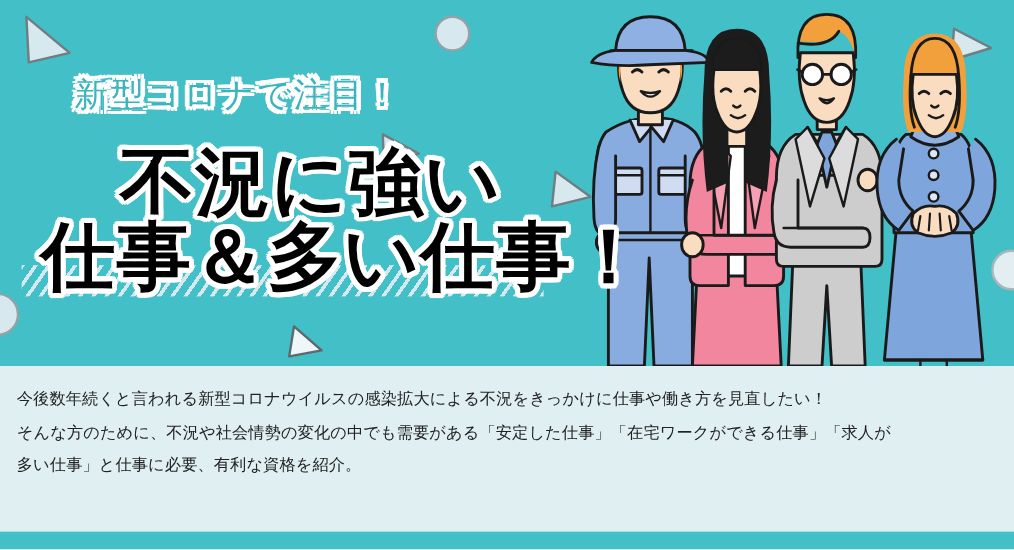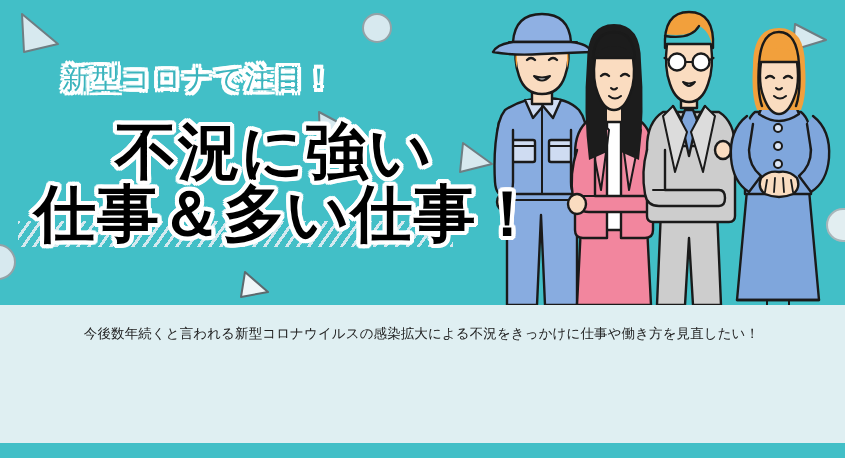--- a/index.html
+++ b/index.html
@@ -64,21 +64,21 @@
     letter-spacing:1px;
     color:#000000;
     white-space:nowrap;
     text-shadow:
       -3px -3px 0 #fff, 3px -3px 0 #fff, -3px 3px 0 #fff, 3px 3px 0 #fff,
       -3px 0 0 #fff, 3px 0 0 #fff, 0 -3px 0 #fff, 0 3px 0 #fff,
       -4px -2px 0 #fff, 4px -2px 0 #fff, -4px 2px 0 #fff, 4px 2px 0 #fff,
       -2px -4px 0 #fff, 2px -4px 0 #fff, -2px 4px 0 #fff, 2px 4px 0 #fff,
       -4px 0 0 #fff, 4px 0 0 #fff, 0 -4px 0 #fff, 0 4px 0 #fff;
   }
-  .t-main1{ left:100px; top:110px;margin-left:15px; }
+  .t-main1{ left:100px; top:110px; }
   .t-main2{ left:34px;  top:172px; }
 
   
   .people{
     position:absolute;
     right:0; top:0;
     width:360px; height:305px;
   }
   .people svg{ display:block; }
 
@@ -90,21 +90,20 @@
     background:#dfeff2;
     box-sizing:border-box;
     padding:16px 16px 0 14px;
   }
   .desc p{
     margin:0 0 3px 0;
     font-size:13.5px;
     line-height:1.82;
     color:#222222;
     letter-spacing:0.1px;
-    text-align:center;
   }
   .footer-strip{
     position:absolute;
     left:0; top:443px;
     width:845px; height:15px;
     background:#42bfc7;
   }
 </style>
 </head>
 <body>
@@ -285,17 +284,19 @@
     <div class="titles">
       <div class="t-sub">新型コロナで注目！</div>
       <div class="t-main1">不況に強い</div>
       <div class="t-main2">仕事＆多い仕事！</div>
     </div>
 
   </div>
 
   <div class="desc">
     <p>今後数年続くと言われる新型コロナウイルスの感染拡大による不況をきっかけに仕事や働き方を見直したい！</p>
+    <p>そんな方のために、不況や社会情勢の変化の中でも需要がある「安定した仕事」「在宅ワークができる仕事」「求人が</p>
+    <p>多い仕事」と仕事に必要、有利な資格を紹介。</p>
   </div>
 
   <div class="footer-strip"></div>
 
 </div>
 
 </body></html>

